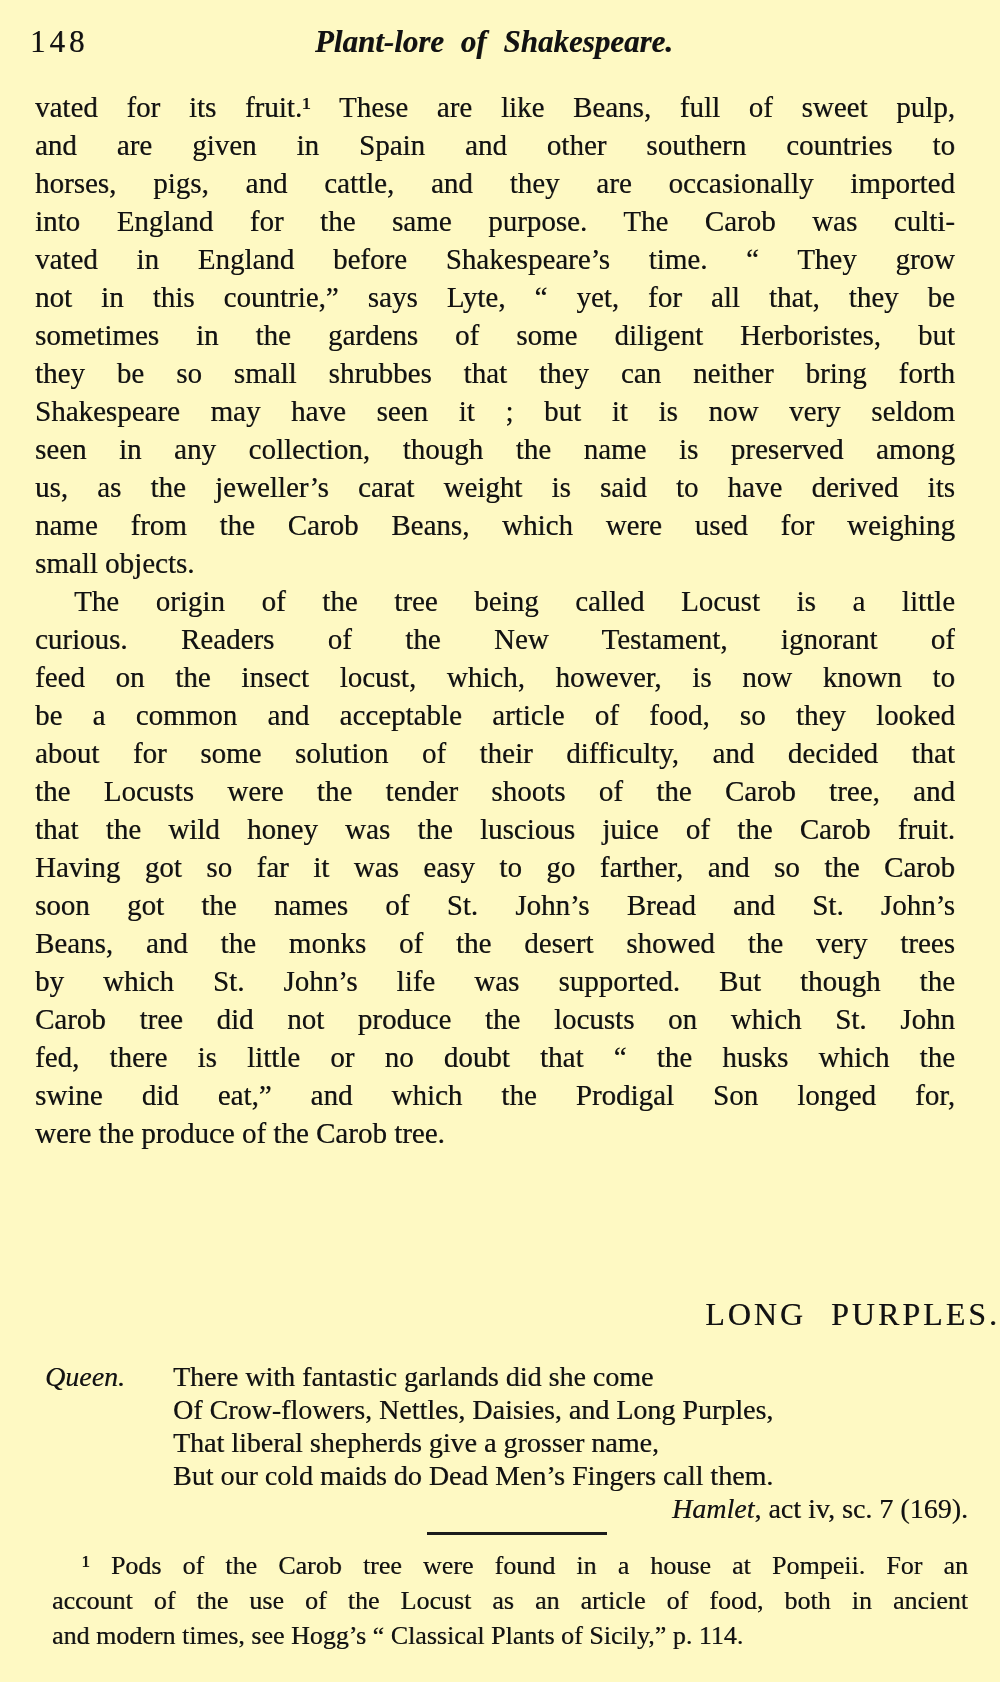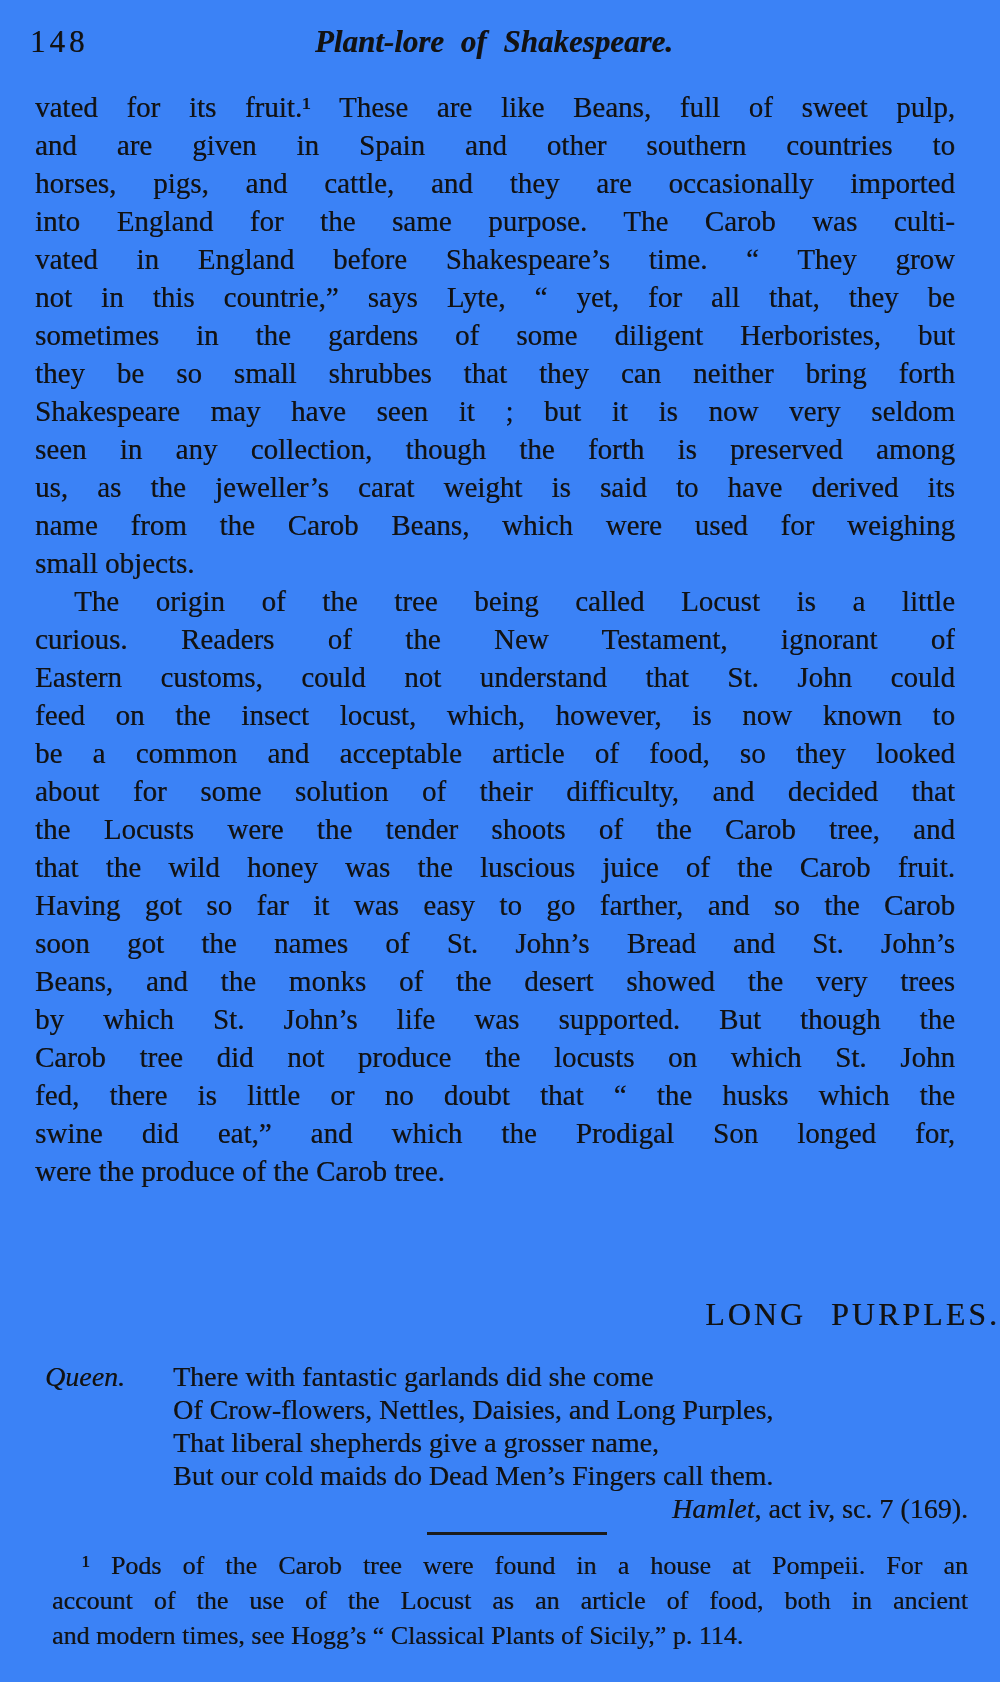--- a/index.html
+++ b/index.html
@@ -1,20 +1,20 @@
 <!DOCTYPE html>
 <html><head>
 <meta charset="utf-8">
 <style>
   html, body { margin: 0; padding: 0; background: #ffffff; }
   .page {
     position: relative;
     width: 1000px;
     height: 1682px;
-    background: #3b82f6;
+    background: #fef9c3;
     color: #121212;
     font-family: "Liberation Serif", "DejaVu Serif", serif;
     text-shadow: 0.4px 0.3px 0 rgba(10,10,10,0.55);
     overflow: hidden;
   }
 
   
   .page-number {
     position: absolute; left: 30px; top: 24px;
     font-size: 31px; line-height: 36px; letter-spacing: 4px;
@@ -91,29 +91,28 @@
     <div class="para justify">
         <div class="line just">vated for its fruit.¹  These are like Beans, full of sweet pulp,</div>
         <div class="line just">and are given in Spain and other southern countries to</div>
         <div class="line just">horses, pigs, and cattle, and they are occasionally imported</div>
         <div class="line just">into England for the same purpose.  The Carob was culti-</div>
         <div class="line just">vated in England before Shakespeare’s time.  “ They grow</div>
         <div class="line just">not in this countrie,” says Lyte, “ yet, for all that, they be</div>
         <div class="line just">sometimes in the gardens of some diligent Herboristes, but</div>
         <div class="line just">they be so small shrubbes that they can neither bring forth</div>
         <div class="line just">Shakespeare may have seen it ; but it is now very seldom</div>
-        <div class="line just">seen in any collection, though the forth is preserved among</div>
+        <div class="line just">seen in any collection, though the name is preserved among</div>
         <div class="line just">us, as the jeweller’s carat weight is said to have derived its</div>
         <div class="line just">name from the Carob Beans, which were used for weighing</div>
         <div class="line">small objects.</div>
       </div>
     <div class="para justify indent-first">
         <div class="line just">The origin of the tree being called Locust is a little</div>
         <div class="line just">curious.  Readers of the New Testament, ignorant of</div>
-        <div class="line just">Eastern customs, could not understand that St. John could</div>
         <div class="line just">feed on the insect locust, which, however, is now known to</div>
         <div class="line just">be a common and acceptable article of food, so they looked</div>
         <div class="line just">about for some solution of their difficulty, and decided that</div>
         <div class="line just">the Locusts were the tender shoots of the Carob tree, and</div>
         <div class="line just">that the wild honey was the luscious juice of the Carob fruit.</div>
         <div class="line just">Having got so far it was easy to go farther, and so the Carob</div>
         <div class="line just">soon got the names of St. John’s Bread and St. John’s</div>
         <div class="line just">Beans, and the monks of the desert showed the very trees</div>
         <div class="line just">by which St. John’s life was supported.  But though the</div>
         <div class="line just">Carob tree did not produce the locusts on which St. John</div>

